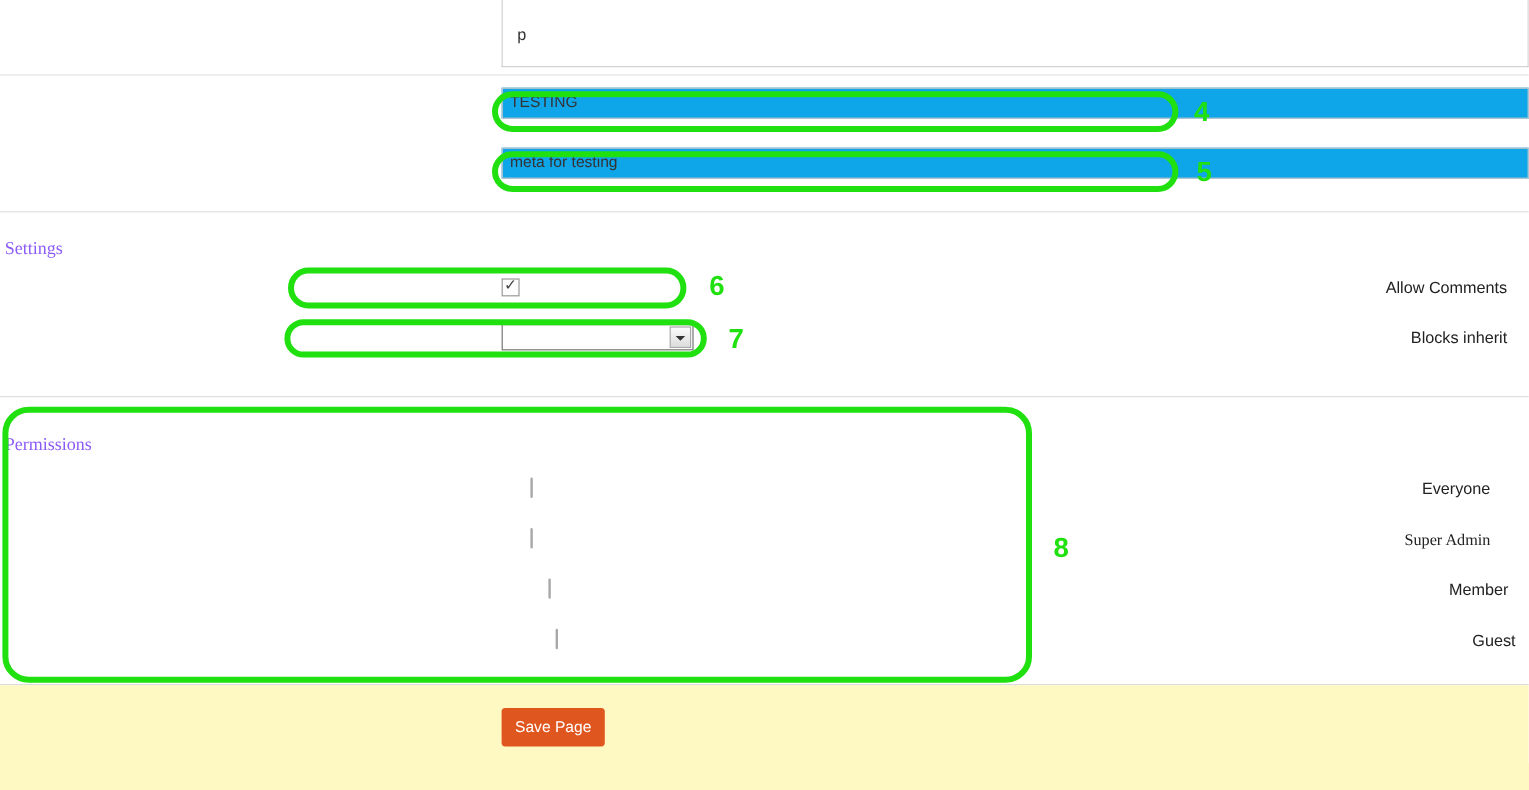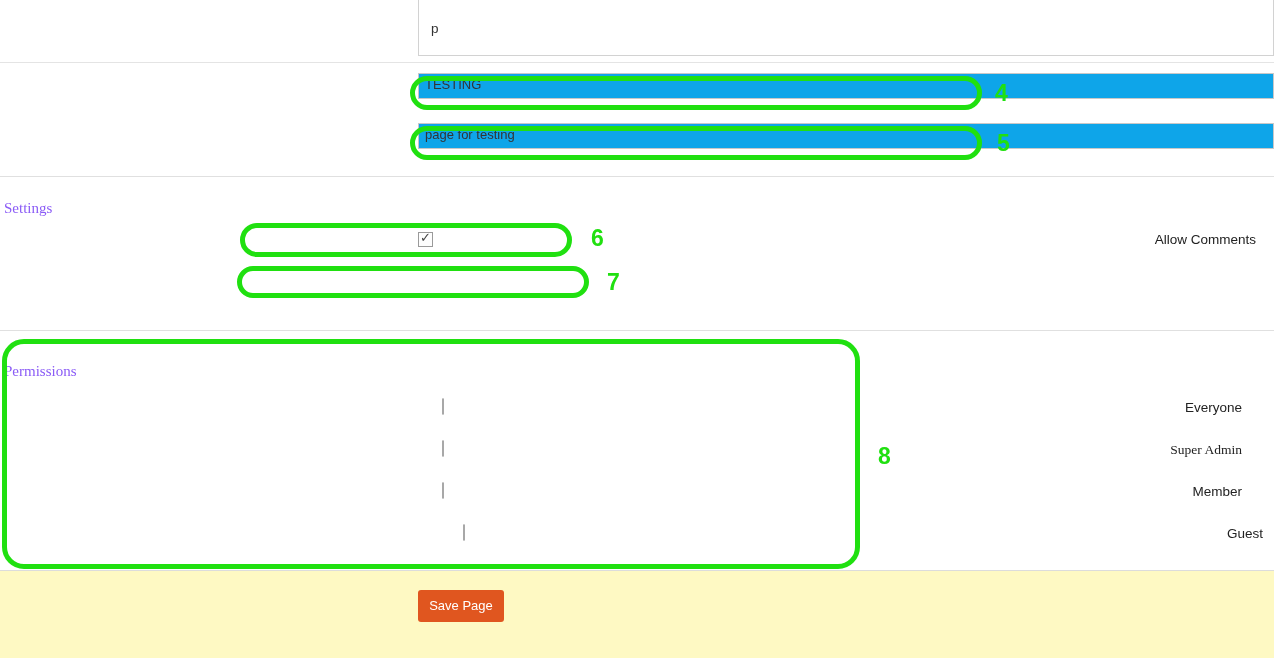--- a/index.html
+++ b/index.html
@@ -273,56 +273,65 @@
   <div class="form-row" id="desc-row">
     <div class="row-label">Page Description (meta tag):</div>
     <div class="field-wrap">
       <div class="text-input" id="desc-input">TESTING</div>
     </div>
   </div>
 
   <div class="form-row" id="kw-row">
     <div class="row-label">Page Keywords (meta tag):</div>
     <div class="field-wrap">
-      <div class="text-input" id="kw-input">page for testing</div>
+      <div class="text-input" id="kw-input">meta for testing</div>
     </div>
   </div>
 
   <div class="section-sep" style="top:176px;"></div>
 
   <div class="section-title" id="settings-title">Settings</div>
 
   <div class="form-row" id="allow-comments-row">
     <div class="row-label">Allow Comments</div>
     <div class="field-wrap" style="top:4px;">
       <span class="checkbox checked"></span>
     </div>
   </div>
 
+  <div class="form-row" id="blocks-inherit-row">
+    <div class="row-label">Blocks inherit</div>
+    <div class="field-wrap" style="top:0px;">
+      <div class="select-box">
+        <span class="select-value"></span>
+        <span class="arrow-btn"></span>
+      </div>
+    </div>
+  </div>
 
 
   <div class="section-sep" style="top:330px;"></div>
 
   <div class="section-title" id="perm-title">Permissions</div>
 
   <div class="perm-row" style="top:398px;">
     <div class="row-label">Everyone</div>
     <div class="field-wrap" style="top:1px;left:442px;">
       <span class="perm-cb"></span>
     </div>
   </div>
 
   <div class="perm-row" style="top:440px;font-family:Liberation Serif, serif;">
     <div class="row-label">Super Admin</div>
     <div class="field-wrap" style="top:1px;left:442px;">
       <span class="perm-cb"></span>
     </div>
   </div>
 
-  <div class="perm-row" style="top:482px;">
+  <div class="perm-row" style="top:482px;margin-left:15px;">
     <div class="row-label">Member</div>
     <div class="field-wrap" style="top:1px;left:442px;">
       <span class="perm-cb"></span>
     </div>
   </div>
 
   <div class="perm-row" style="top:524px;margin-left:21px;">
     <div class="row-label">Guest</div>
     <div class="field-wrap" style="top:1px;left:442px;">
       <span class="perm-cb"></span>

